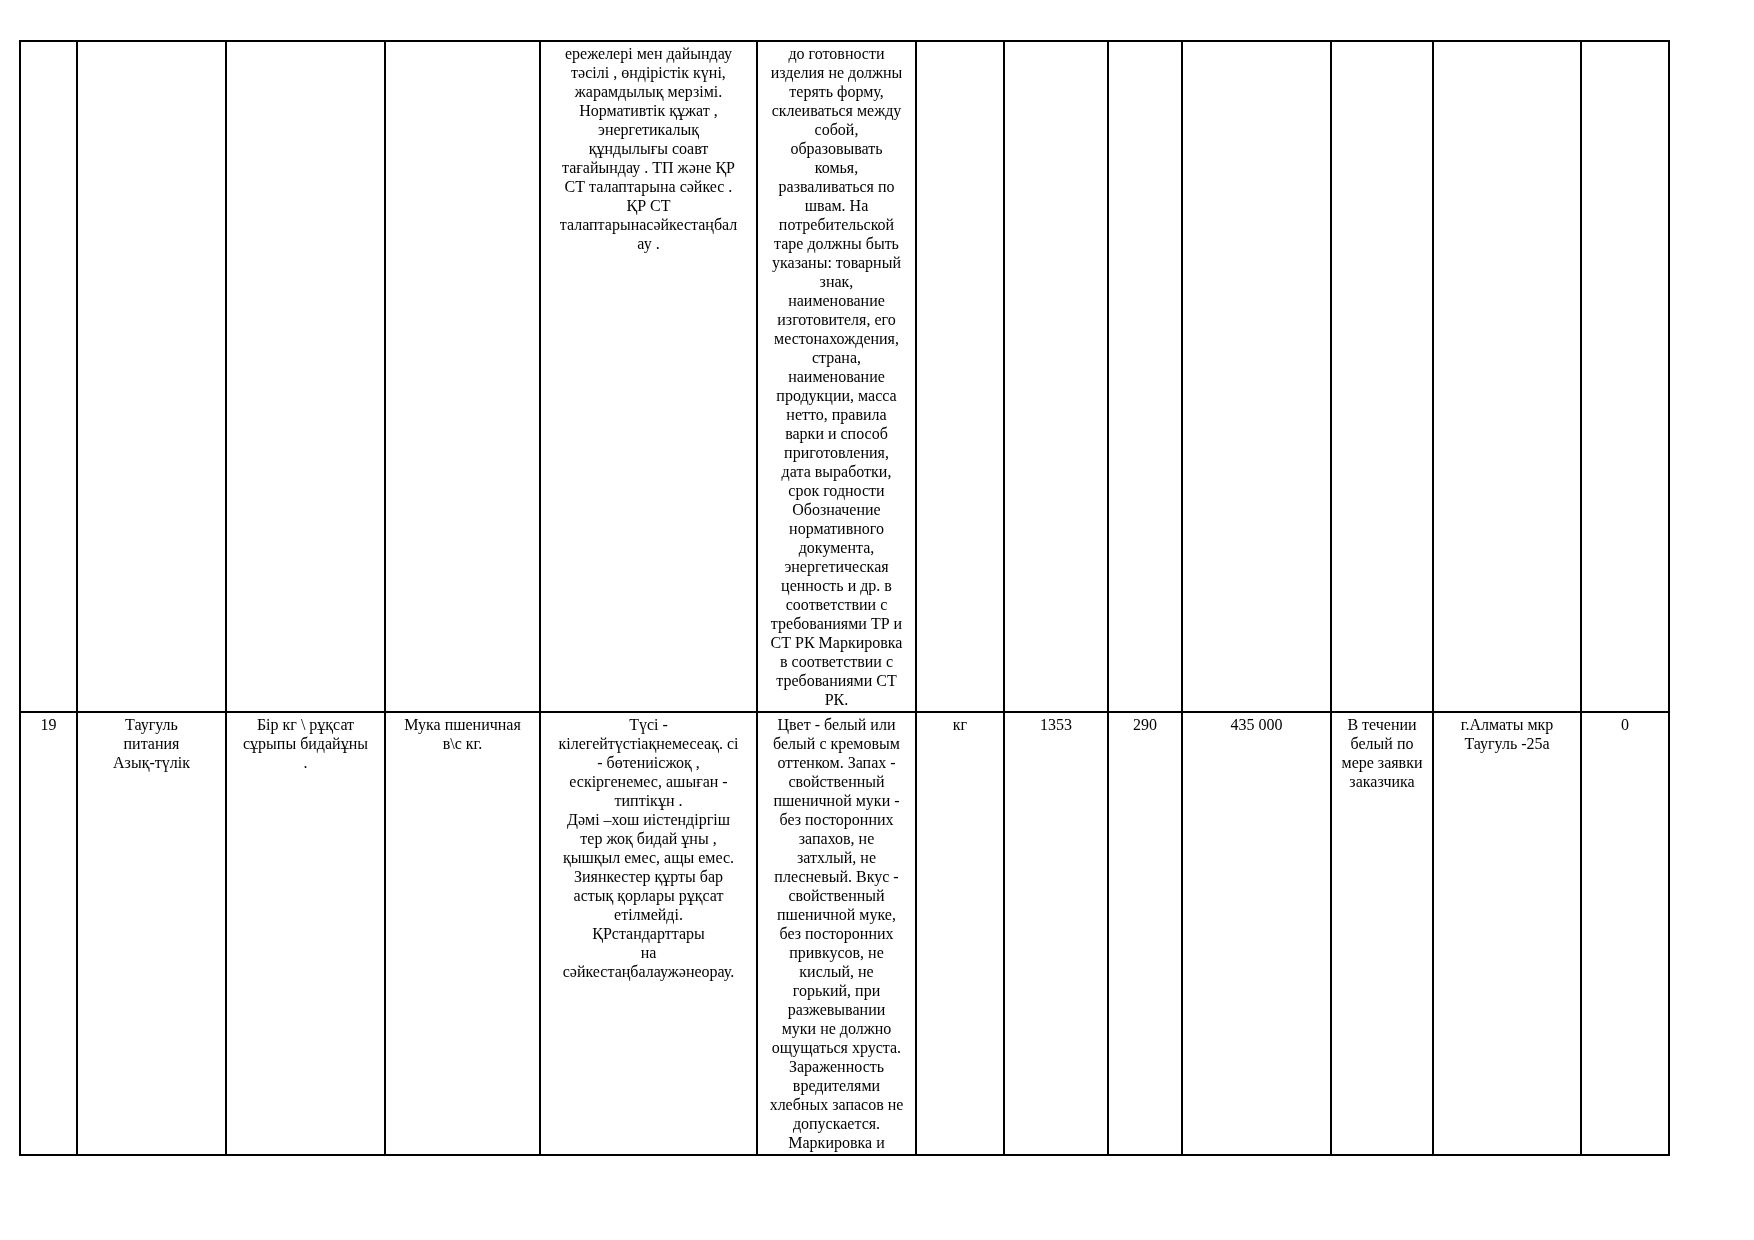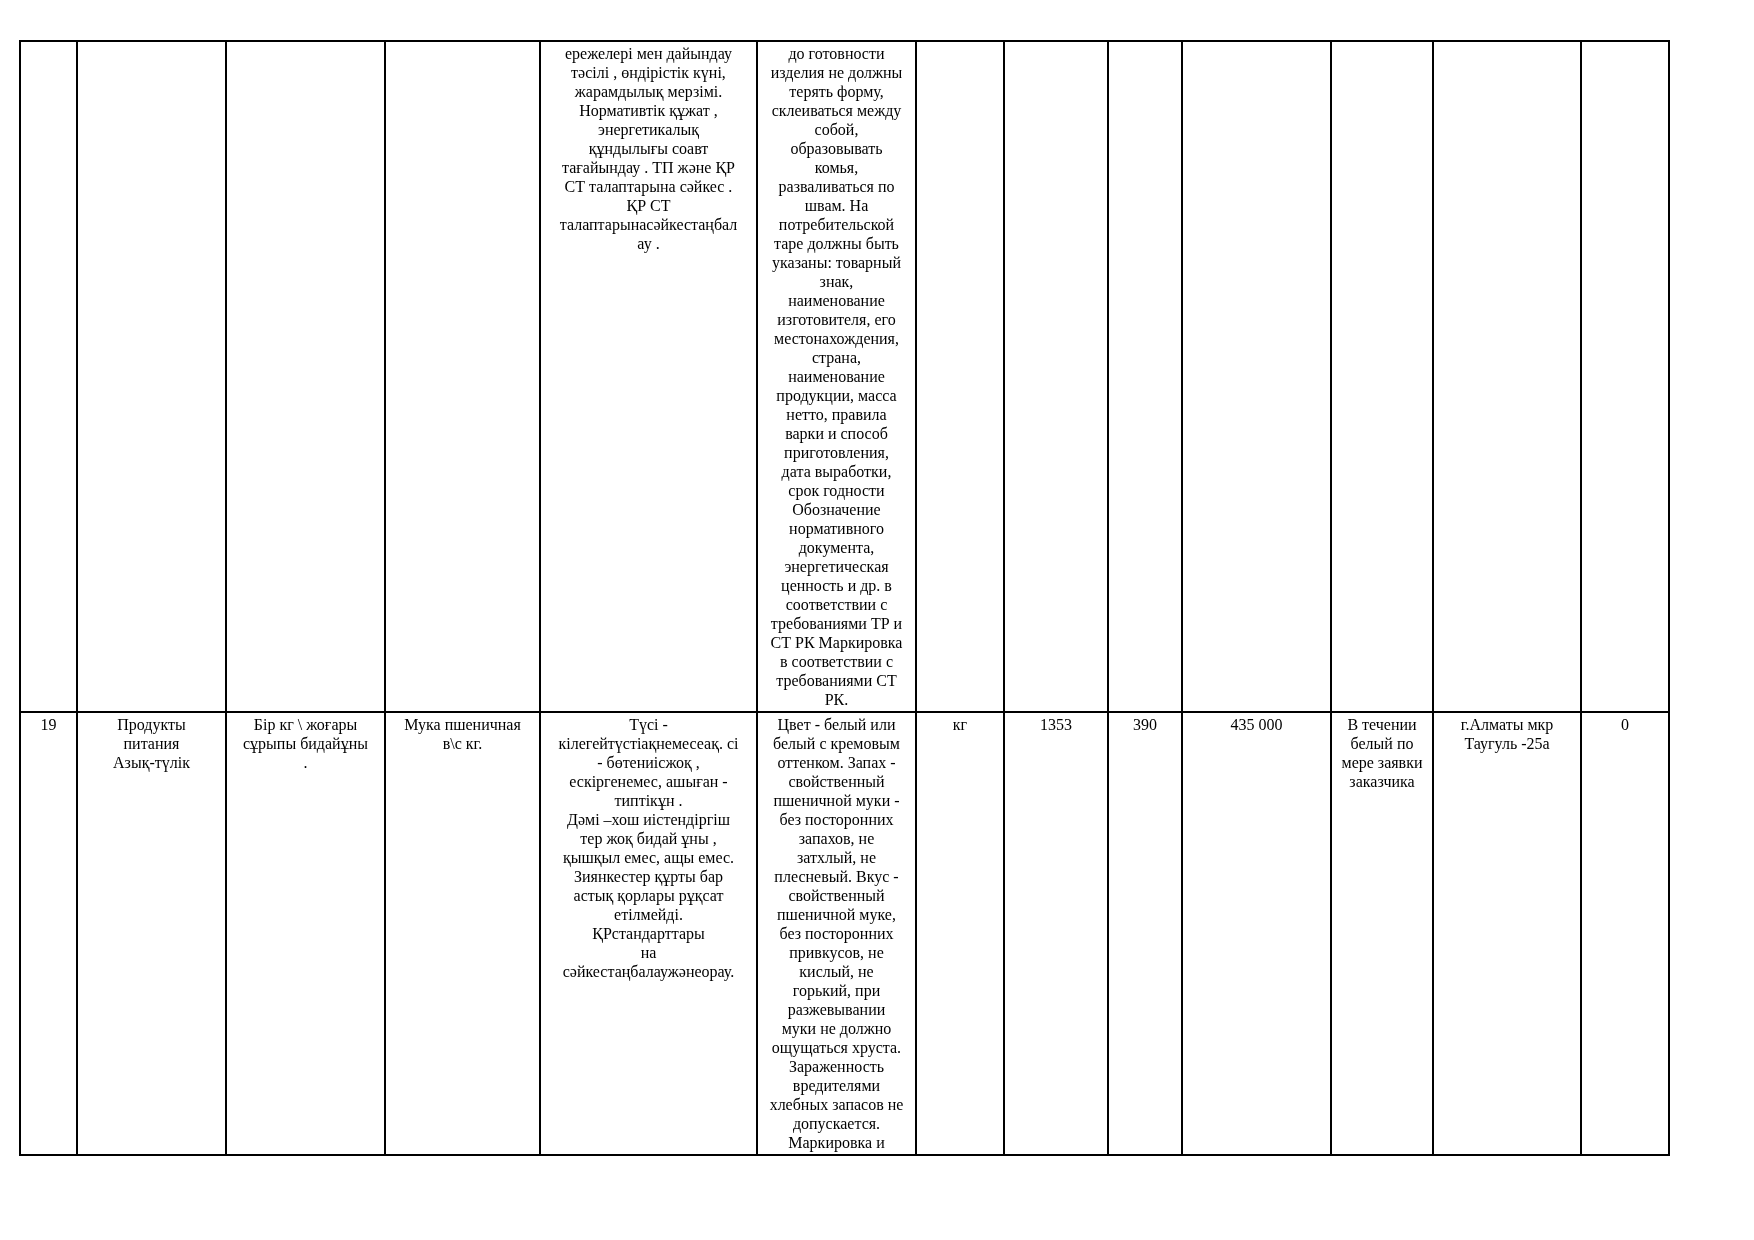--- a/index.html
+++ b/index.html
@@ -110,24 +110,24 @@
       <td></td>
       <td></td>
       <td></td>
       <td></td>
       <td></td>
       <td></td>
       <td></td>
     </tr>
     <tr class="row-item">
       <td>19</td>
-      <td>Продукты
+      <td>Таугуль
 питания
 Азық-түлік</td>
-      <td>Бір кг \ жоғары
+      <td>Бір кг \ рұқсат
 сұрыпы бидайұны
 .</td>
       <td>Мука пшеничная
 в\с кг.</td>
       <td>Түсі -
 кілегейтүстіақнемесеақ. сі
 - бөтениісжоқ ,
 ескіргенемес, ашыған -
 типтікұн .
 Дәмі –хош иістендіргіш
@@ -157,21 +157,21 @@
 разжевывании
 муки не должно
 ощущаться хруста.
 Зараженность
 вредителями
 хлебных запасов не
 допускается.
 Маркировка и</td>
       <td>кг</td>
       <td>1353</td>
-      <td>390</td>
+      <td>290</td>
       <td>435 000</td>
       <td>В течении
 белый по
 мере заявки
 заказчика</td>
       <td>г.Алматы мкр
 Таугуль -25а</td>
       <td>0</td>
     </tr>
   </tbody>

